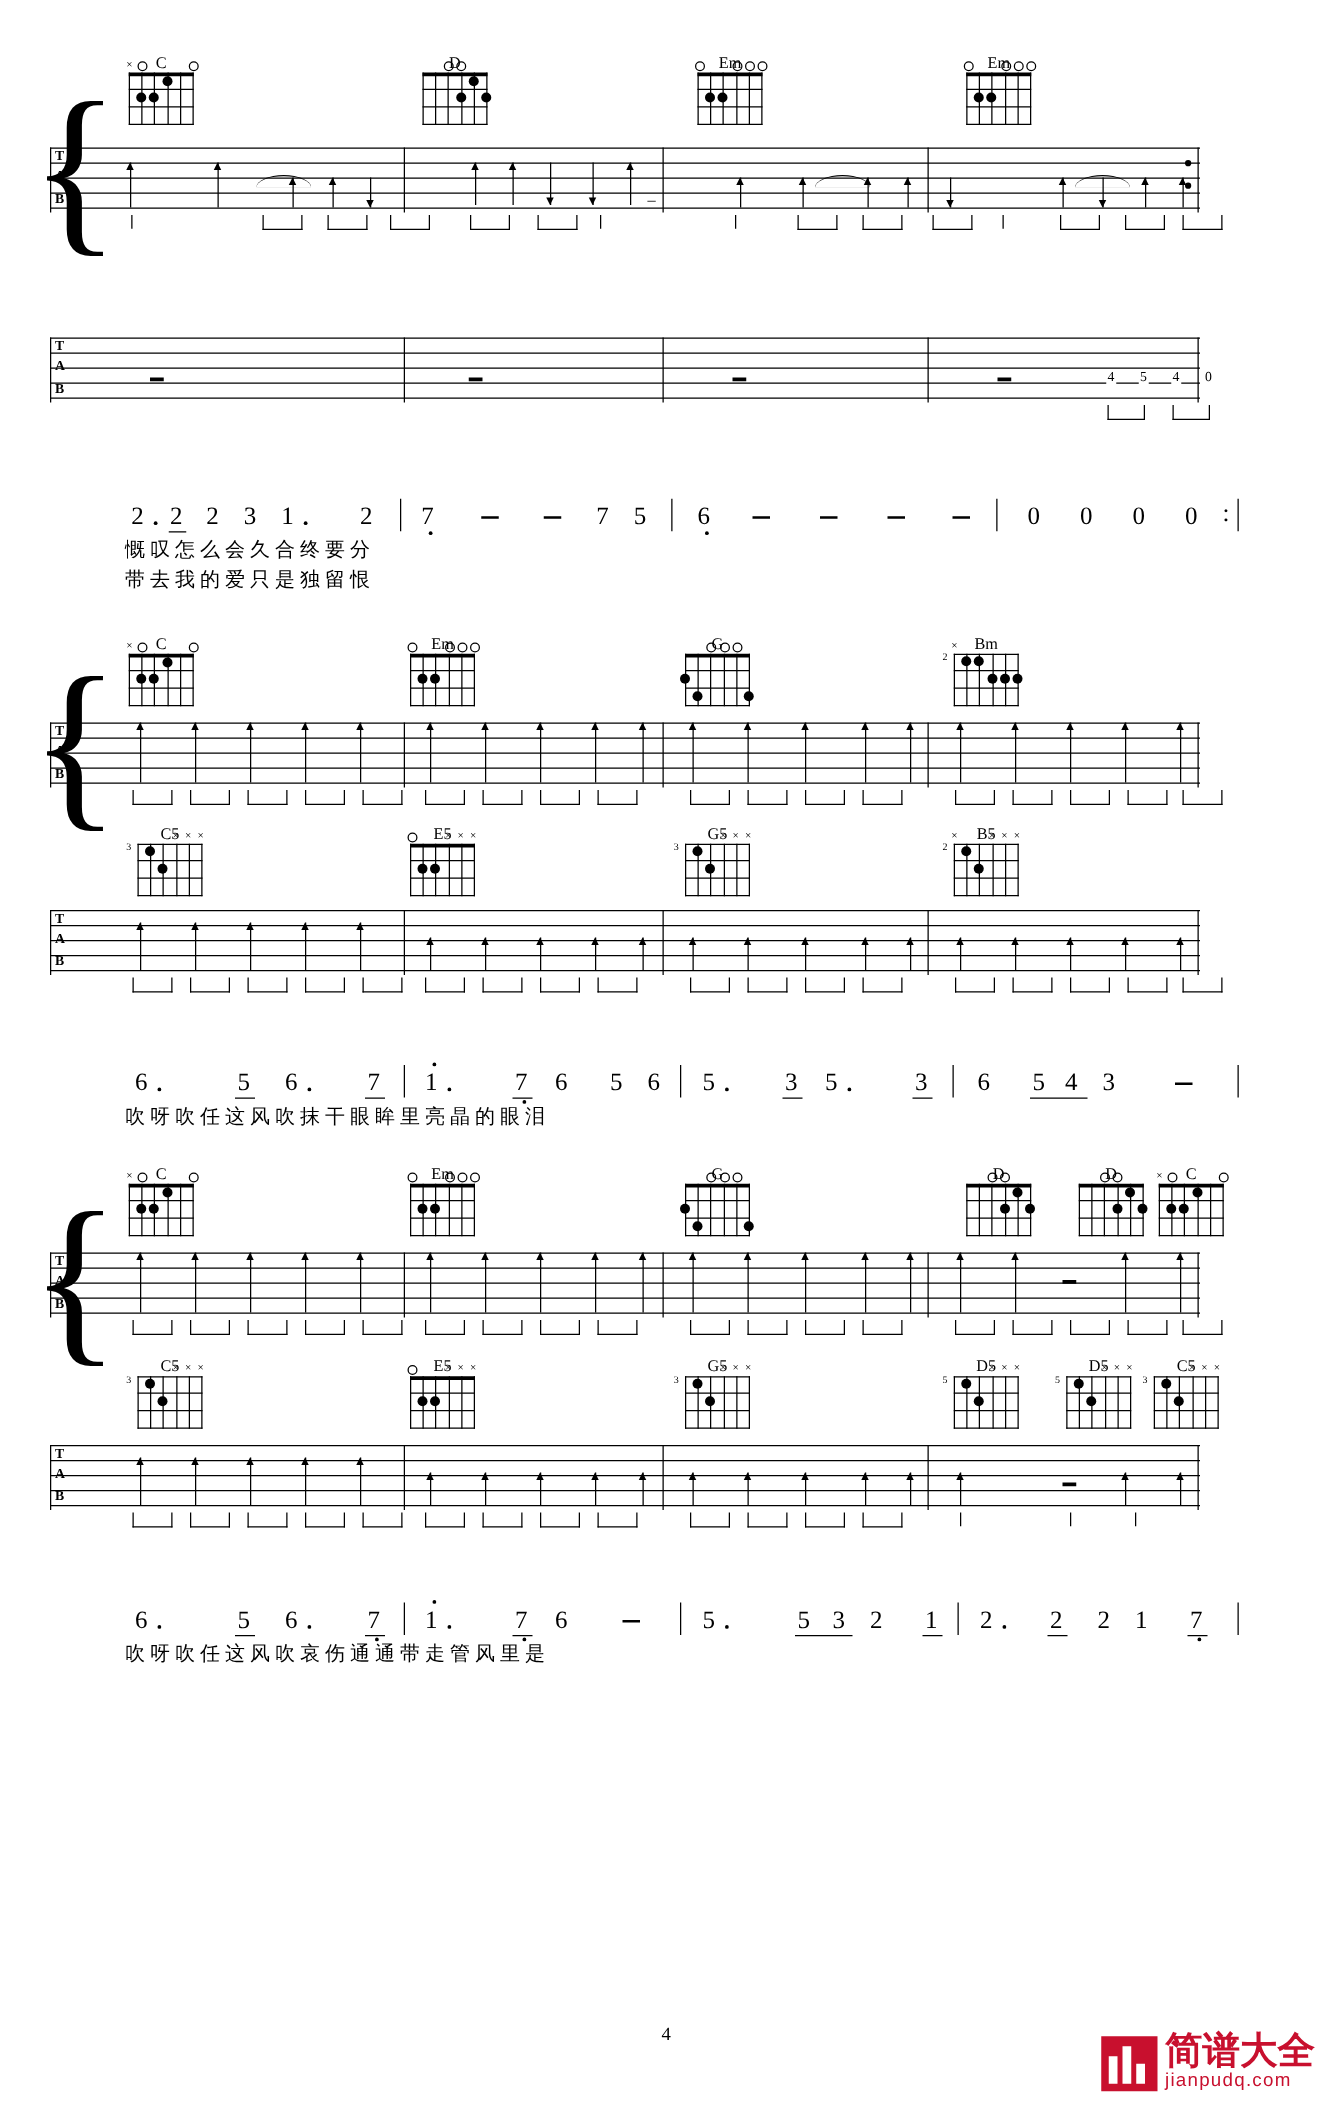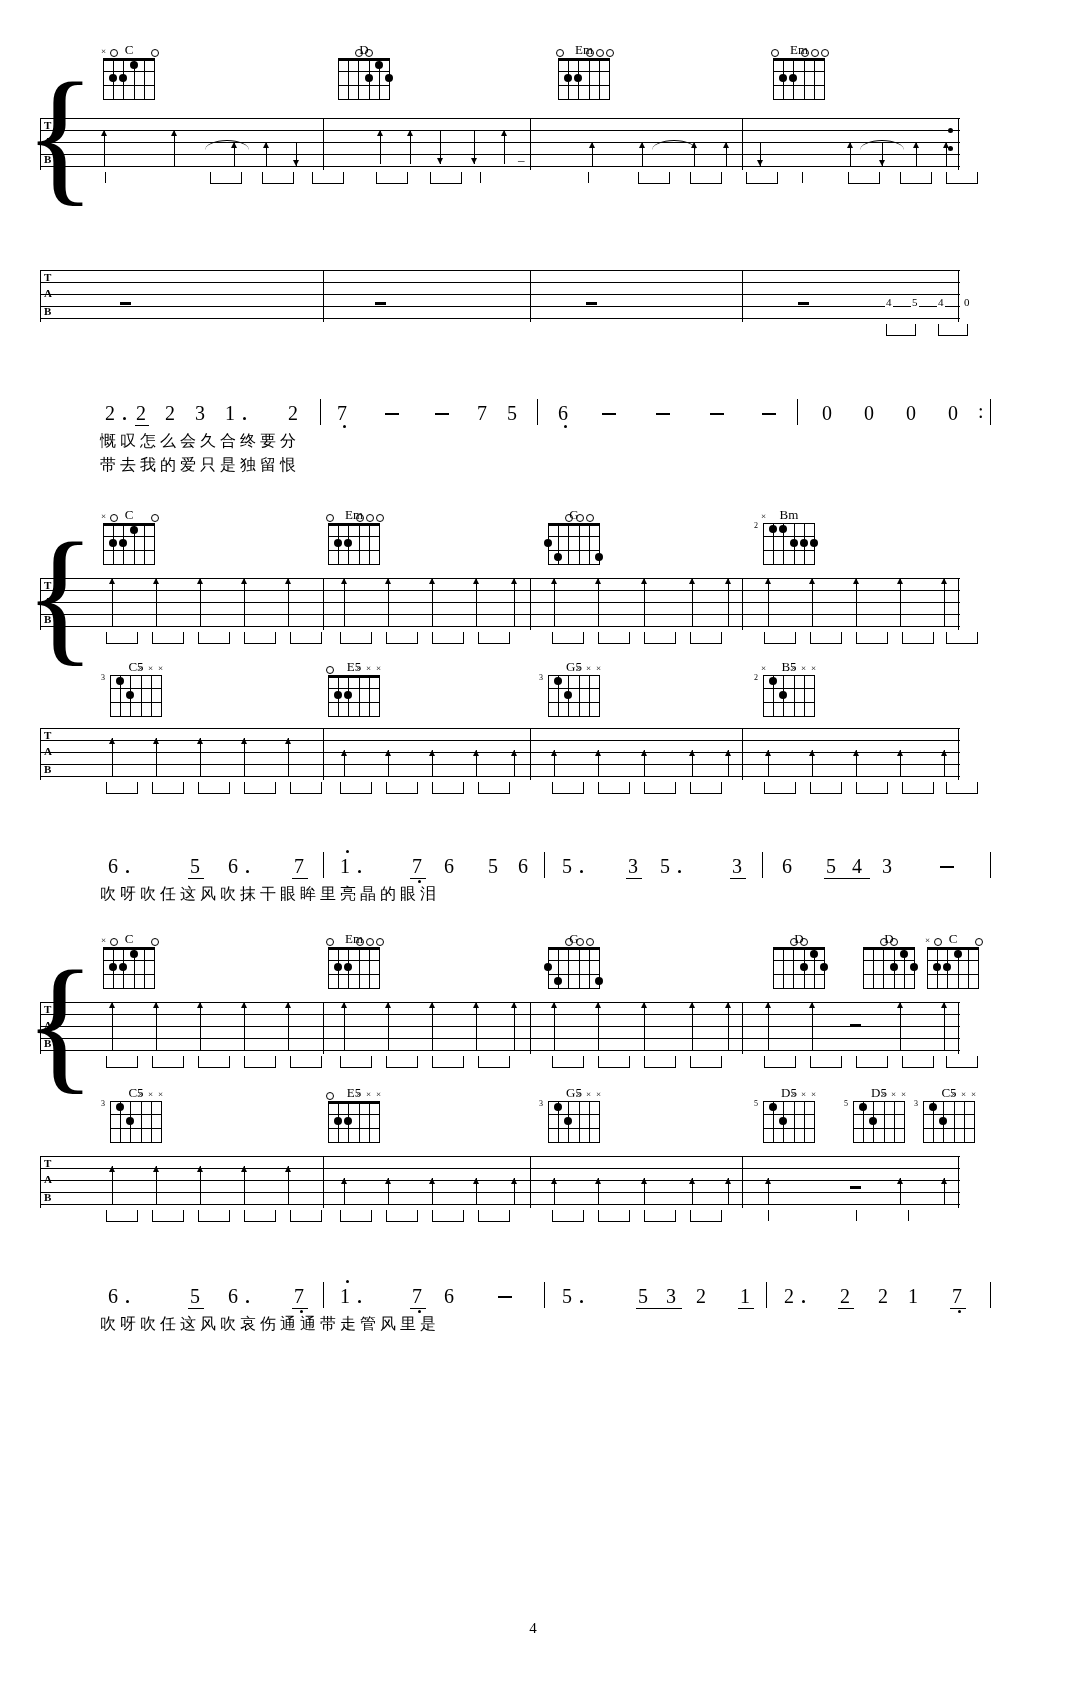--- a/index.html
+++ b/index.html
@@ -1017,14 +1017,25 @@
       <div class="num" style="left:912px;top:8px;">7</div>
         <div class="ubar" style="left:910px;top:30px;width:16px;"></div>
         <div class="dotU" style="left:918px;top:32px;"></div>
       <div class="vbarN" style="left:950px;top:4px;height:26px;"></div>
       <div class="lyr" style="left:60px;top:38px;">吹   呀 吹    任 这    风 吹      哀   伤 通 通  带  走   管 风 里 是</div>
     </div>
   </div>
 
   <div class="pagenum" style="top:1620px;">4</div>
 
+  <div class="logo">
+    <div class="bars">
+        <i style="height:22px"></i>
+        <i style="height:30px"></i>
+        <i style="height:16px"></i>
+      </div>
+    <div class="txt">
+      <div class="t1">简谱大全</div>
+      <div class="t2">jianpudq.com</div>
+    </div>
+  </div>
 
 </div>
 
 </body></html>

